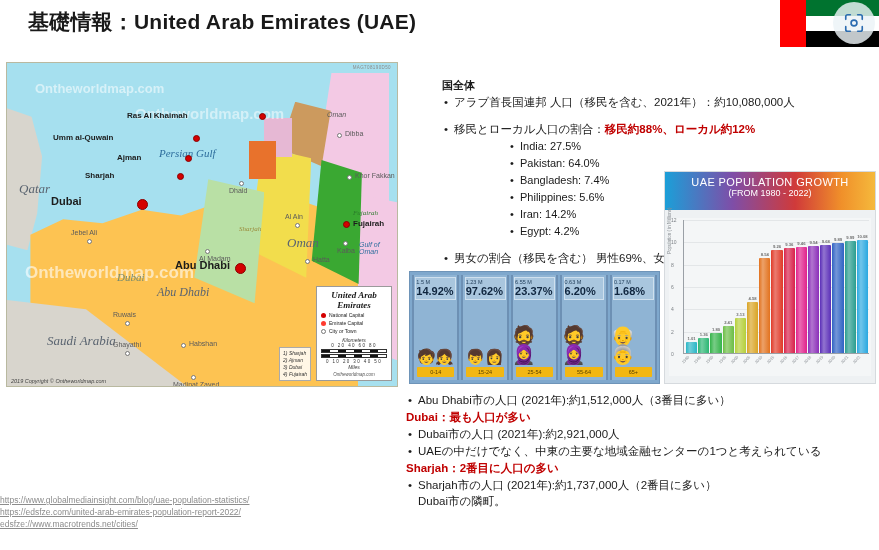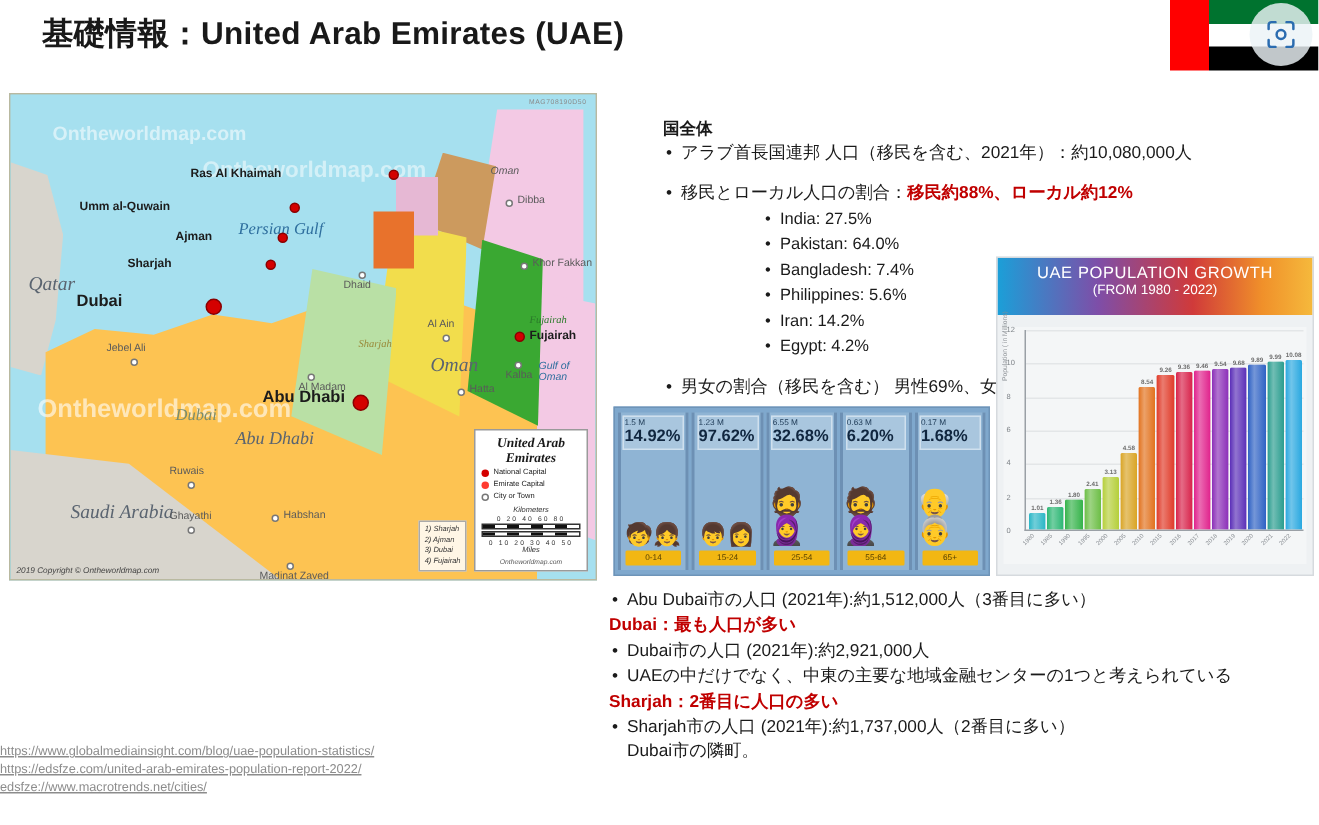--- a/index.html
+++ b/index.html
@@ -326,21 +326,21 @@
       <div class="demo-box">
         <div class="demo-m">1.23 M</div>
         <div class="demo-p">97.62%</div>
       </div>
       <div class="demo-figs small">👦👩</div>
       <div class="demo-age">15-24</div>
     </div>
     <div class="demo-col">
       <div class="demo-box">
         <div class="demo-m">6.55 M</div>
-        <div class="demo-p">32.68%</div>
+        <div class="demo-p">23.37%</div>
       </div>
       <div class="demo-figs">🧔🧕</div>
       <div class="demo-age">25-54</div>
     </div>
     <div class="demo-col">
       <div class="demo-box">
         <div class="demo-m">0.63 M</div>
         <div class="demo-p">6.20%</div>
       </div>
       <div class="demo-figs">🧔🧕</div>
@@ -456,21 +456,21 @@
           <div class="xl">2018</div>
           <div class="xl">2019</div>
           <div class="xl">2020</div>
           <div class="xl">2021</div>
           <div class="xl">2022</div>
         </div>
     </div>
   </div>
 
   <div class="cities">
-    <div class="city-bullet">Abu Dubai市の人口 (2021年):約1,512,000人（3番目に多い）</div>
+    <div class="city-bullet">Abu Dhabi市の人口 (2021年):約1,512,000人（3番目に多い）</div>
     <div class="city-head">Dubai：最も人口が多い</div>
     <div class="city-bullet">Dubai市の人口 (2021年):約2,921,000人</div>
     <div class="city-bullet">UAEの中だけでなく、中東の主要な地域金融センターの1つと考えられている</div>
     <div class="city-head">Sharjah：2番目に人口の多い</div>
     <div class="city-bullet">Sharjah市の人口 (2021年):約1,737,000人（2番目に多い）</div>
     <div class="city-sub">Dubai市の隣町。</div>
   </div>
 
   <div class="sources">
     <span class="src">https://www.globalmediainsight.com/blog/uae-population-statistics/</span>

